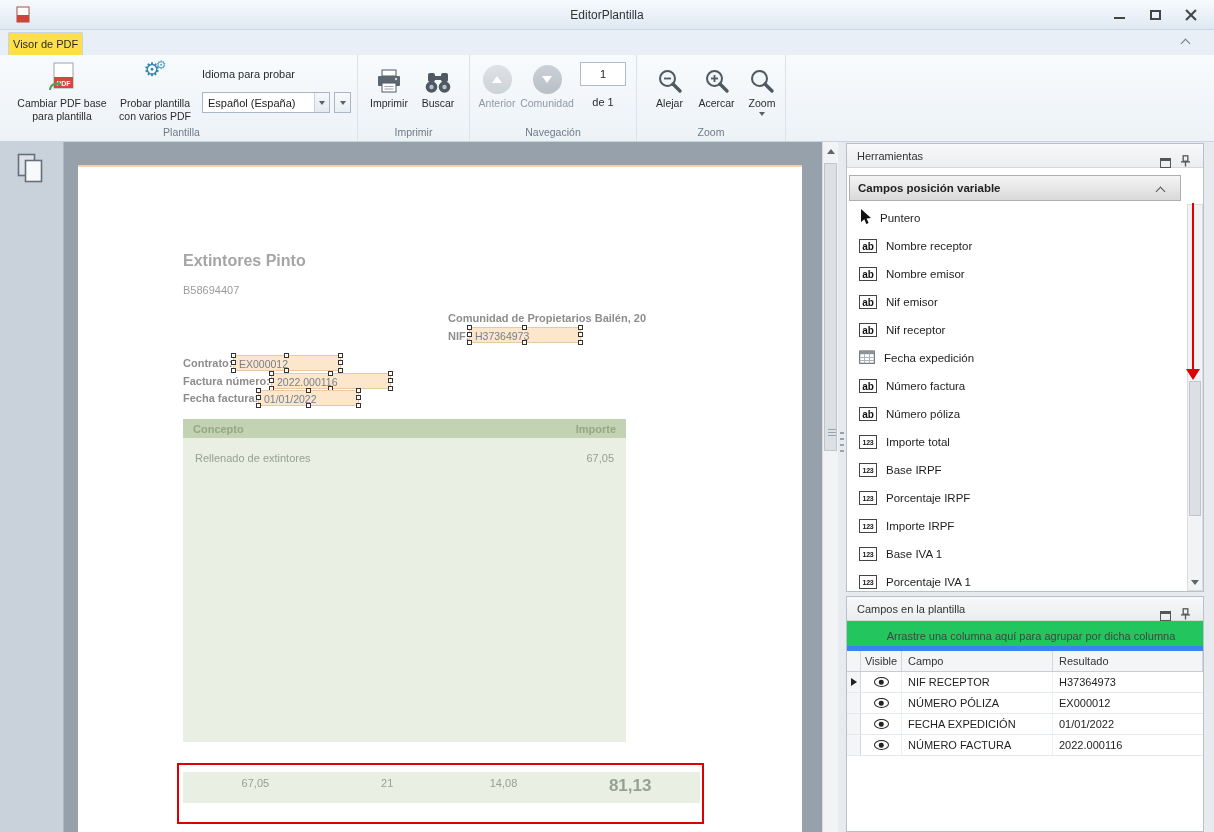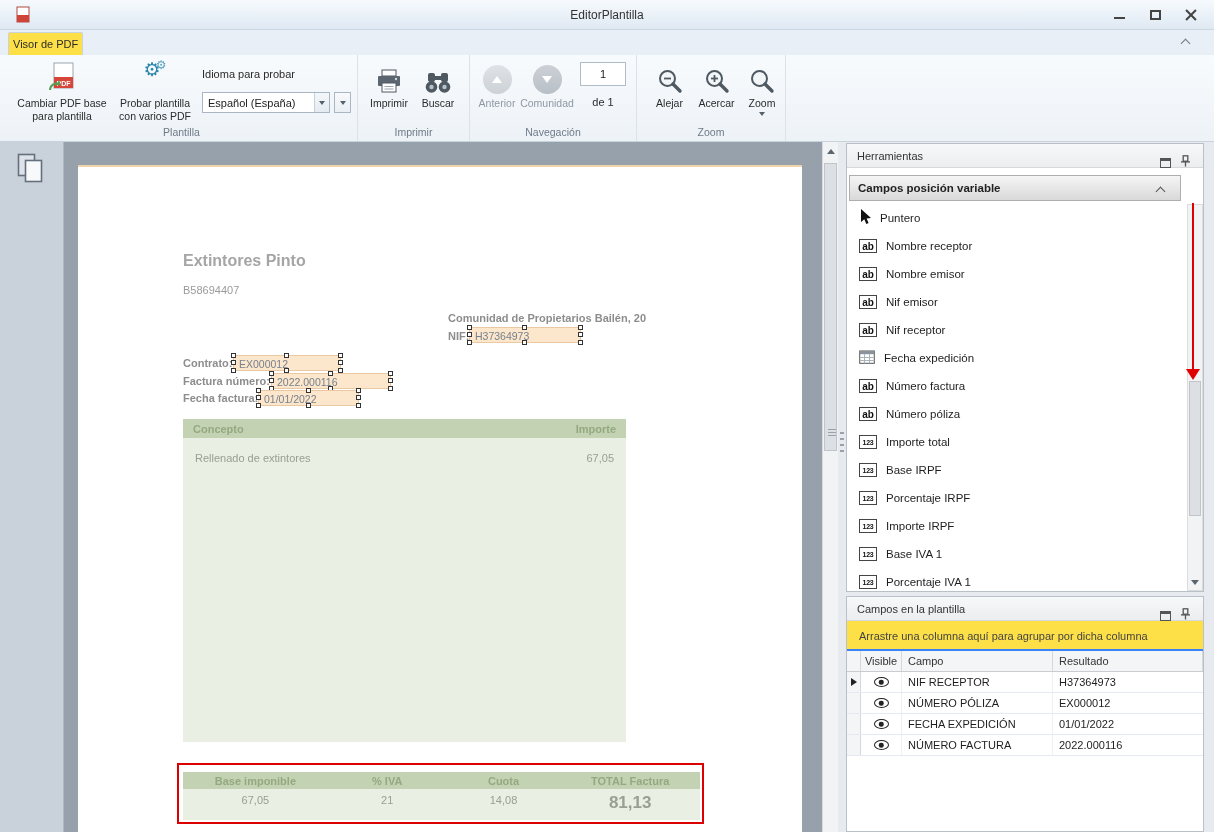--- a/index.html
+++ b/index.html
@@ -100,21 +100,21 @@
   .tool-group-hdr{position:absolute;left:2px;top:31px;width:332px;height:26px;background:linear-gradient(#f5f5f5,#d9d9d9);border:1px solid #aeaeae;font-weight:bold;line-height:24px;padding-left:8px;color:#222;font-size:11.5px;}
   .tool-group-hdr .chev-up{position:absolute;right:16px;top:9px;border-color:#555;}
   .tool-list{position:absolute;left:2px;top:60px;width:334px;}
   .tool{height:28px;display:flex;align-items:center;padding-left:10px;gap:9px;background:#fff;}
   .tool-label{font-size:11.5px;color:#1e1e1e;}
   .ic-box{display:inline-flex;align-items:center;justify-content:center;width:18px;height:14px;border:1px solid #444;background:#fff;font-size:10px;color:#111;font-weight:bold;flex:none;letter-spacing:0;}
   .ic-box.num{font-size:7px;letter-spacing:-0.3px;}
   .tools-sb{position:absolute;left:340px;top:60px;width:16px;height:387px;background:#f2f3f4;border:1px solid #dcdcdc;}
 
   
-  .group-hint{position:absolute;top:24px;left:0;width:100%;height:30px;background:#fde047;border-bottom:2px solid #3b82f6;line-height:30px;padding-left:12px;color:#444;}
+  .group-hint{position:absolute;top:24px;left:0;width:100%;height:30px;background:#22c55e;border-bottom:5px solid #3b82f6;line-height:30px;padding-left:12px;color:#444;text-align:center;}
   .ftable{position:absolute;top:54px;left:0;width:100%;}
   .fhead,.frow{display:grid;grid-template-columns:14px 41px 151px 1fr;height:21px;}
   .fhead{background:#f3f5f7;border-bottom:1px solid #c9cdd2;color:#333;}
   .fhead>div{border-right:1px solid #d4d8dc;line-height:20px;padding-left:6px;}
   .fhead .c-vis{text-align:center;padding-left:0;}
   .frow{border-bottom:1px solid #e4eaf0;background:#fff;}
   .frow>div{display:flex;align-items:center;font-size:11px;color:#1e1e1e;}
   .cell-ind{background:#f3f5f7;border-right:1px solid #d4d8dc;justify-content:center;}
   .cell-vis{justify-content:center;border-right:1px solid #edf0f4;}
   .cell-campo{padding-left:6px;border-right:1px solid #edf0f4;}
@@ -357,26 +357,20 @@
       </div>
       <div class="items-body">
         <div class="items-row">
           <span>Rellenado de extintores</span>
           <span>67,05</span>
         </div>
       </div>
     </div>
 
     <div class="totals">
-      <div class="totals-hdr">
-        <div>Base imponible</div>
-        <div>% IVA</div>
-        <div>Cuota</div>
-        <div>TOTAL Factura</div>
-      </div>
       <div class="totals-vals">
         <div>67,05</div>
         <div>21</div>
         <div>14,08</div>
         <div class="total-big">81,13</div>
       </div>
     </div>
   </div>
 
   <div class="vscroll">

